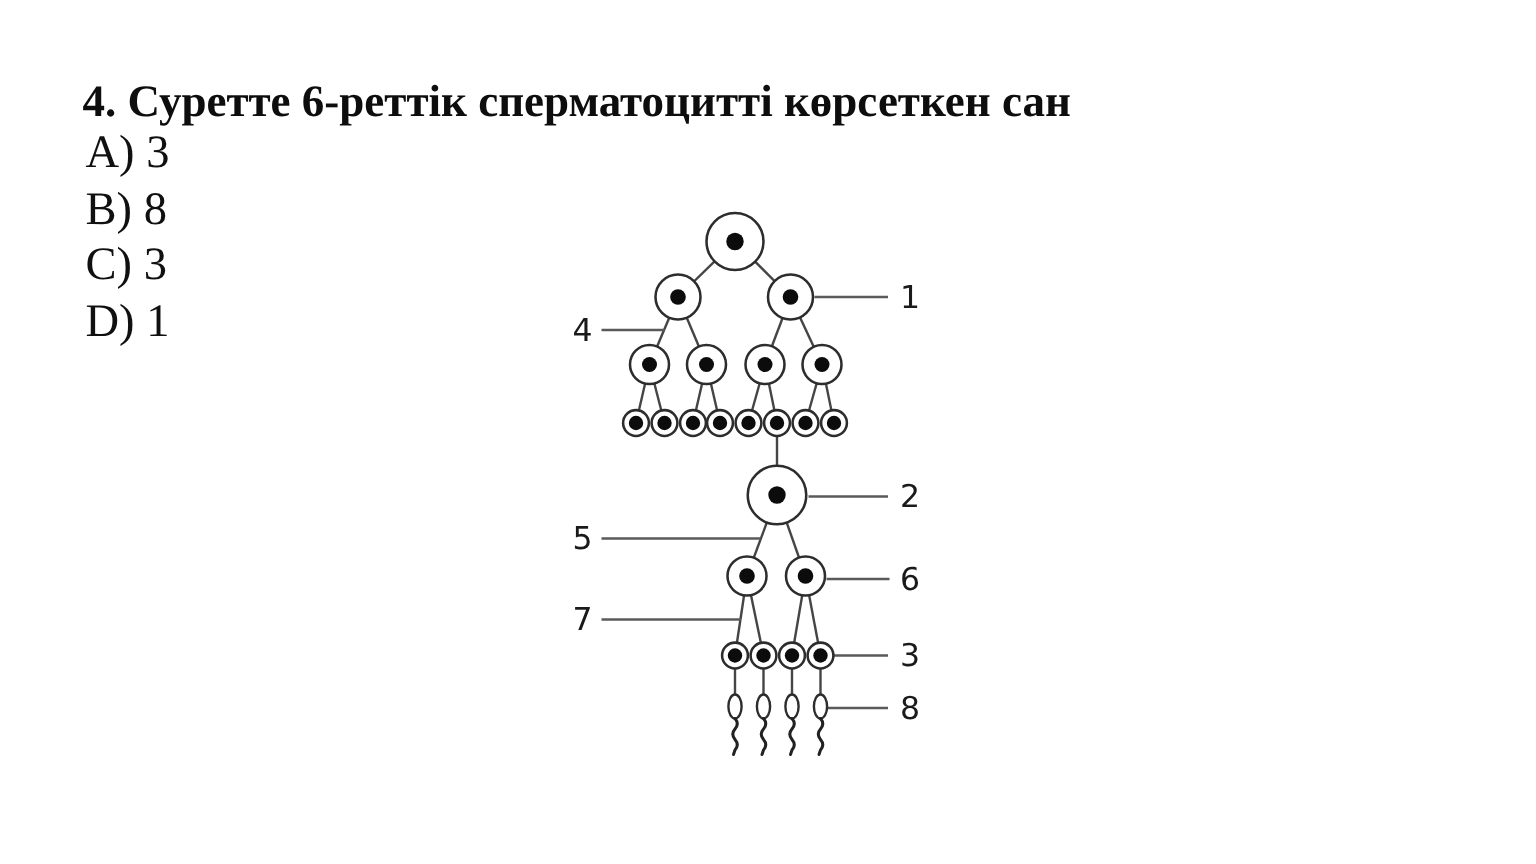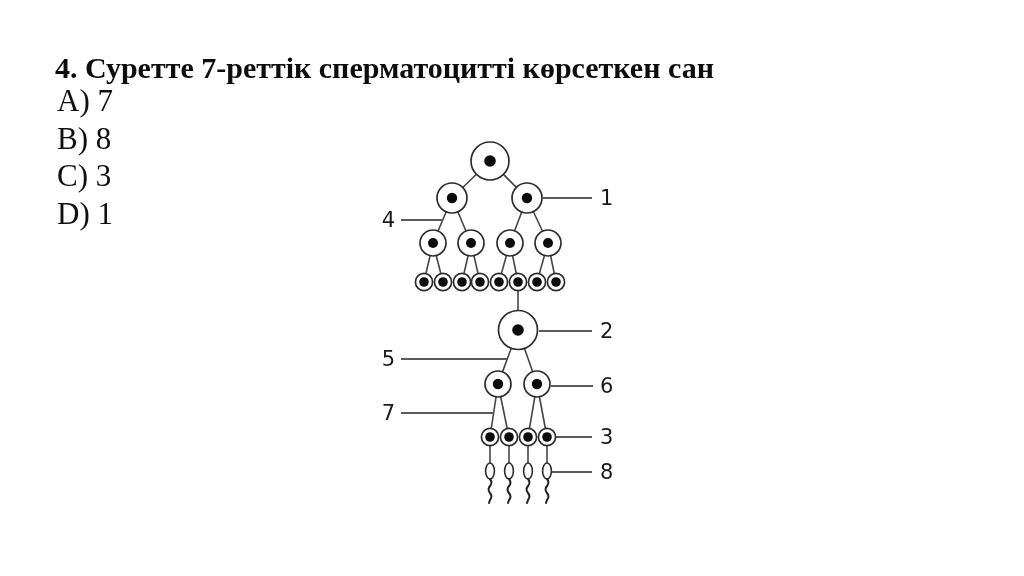--- a/index.html
+++ b/index.html
@@ -23,24 +23,24 @@
   .nucleus{fill:#0c0c0c;stroke:none;}
   .sperm-head{fill:#ffffff;stroke:#2d2d2d;stroke-width:1.6;}
   .sperm-tail{fill:none;stroke:#222222;stroke-width:2;stroke-linecap:round;}
   .dia-label{
     font-family:"DejaVu Sans", sans-serif;font-size:21px;fill:#1a1a1a;
   }
 </style>
 </head>
 <body>
 
-<div class="question-title">4. Суретте 7-реттік сперматоцитті көрсеткен сан</div>
+<div class="question-title">4. Суретте 6-реттік сперматоцитті көрсеткен сан</div>
 
 <div class="options">
-  <div class="option">A) 7</div>
+  <div class="option">A) 3</div>
   <div class="option">B) 8</div>
   <div class="option">C) 3</div>
   <div class="option">D) 1</div>
 </div>
 
 <svg class="diagram-svg" viewBox="375 135 250 380">
 
   <g>
     <line class="tree-line" x1="490" y1="161" x2="452" y2="198"></line>
     <line class="tree-line" x1="490" y1="161" x2="527" y2="198"></line>

